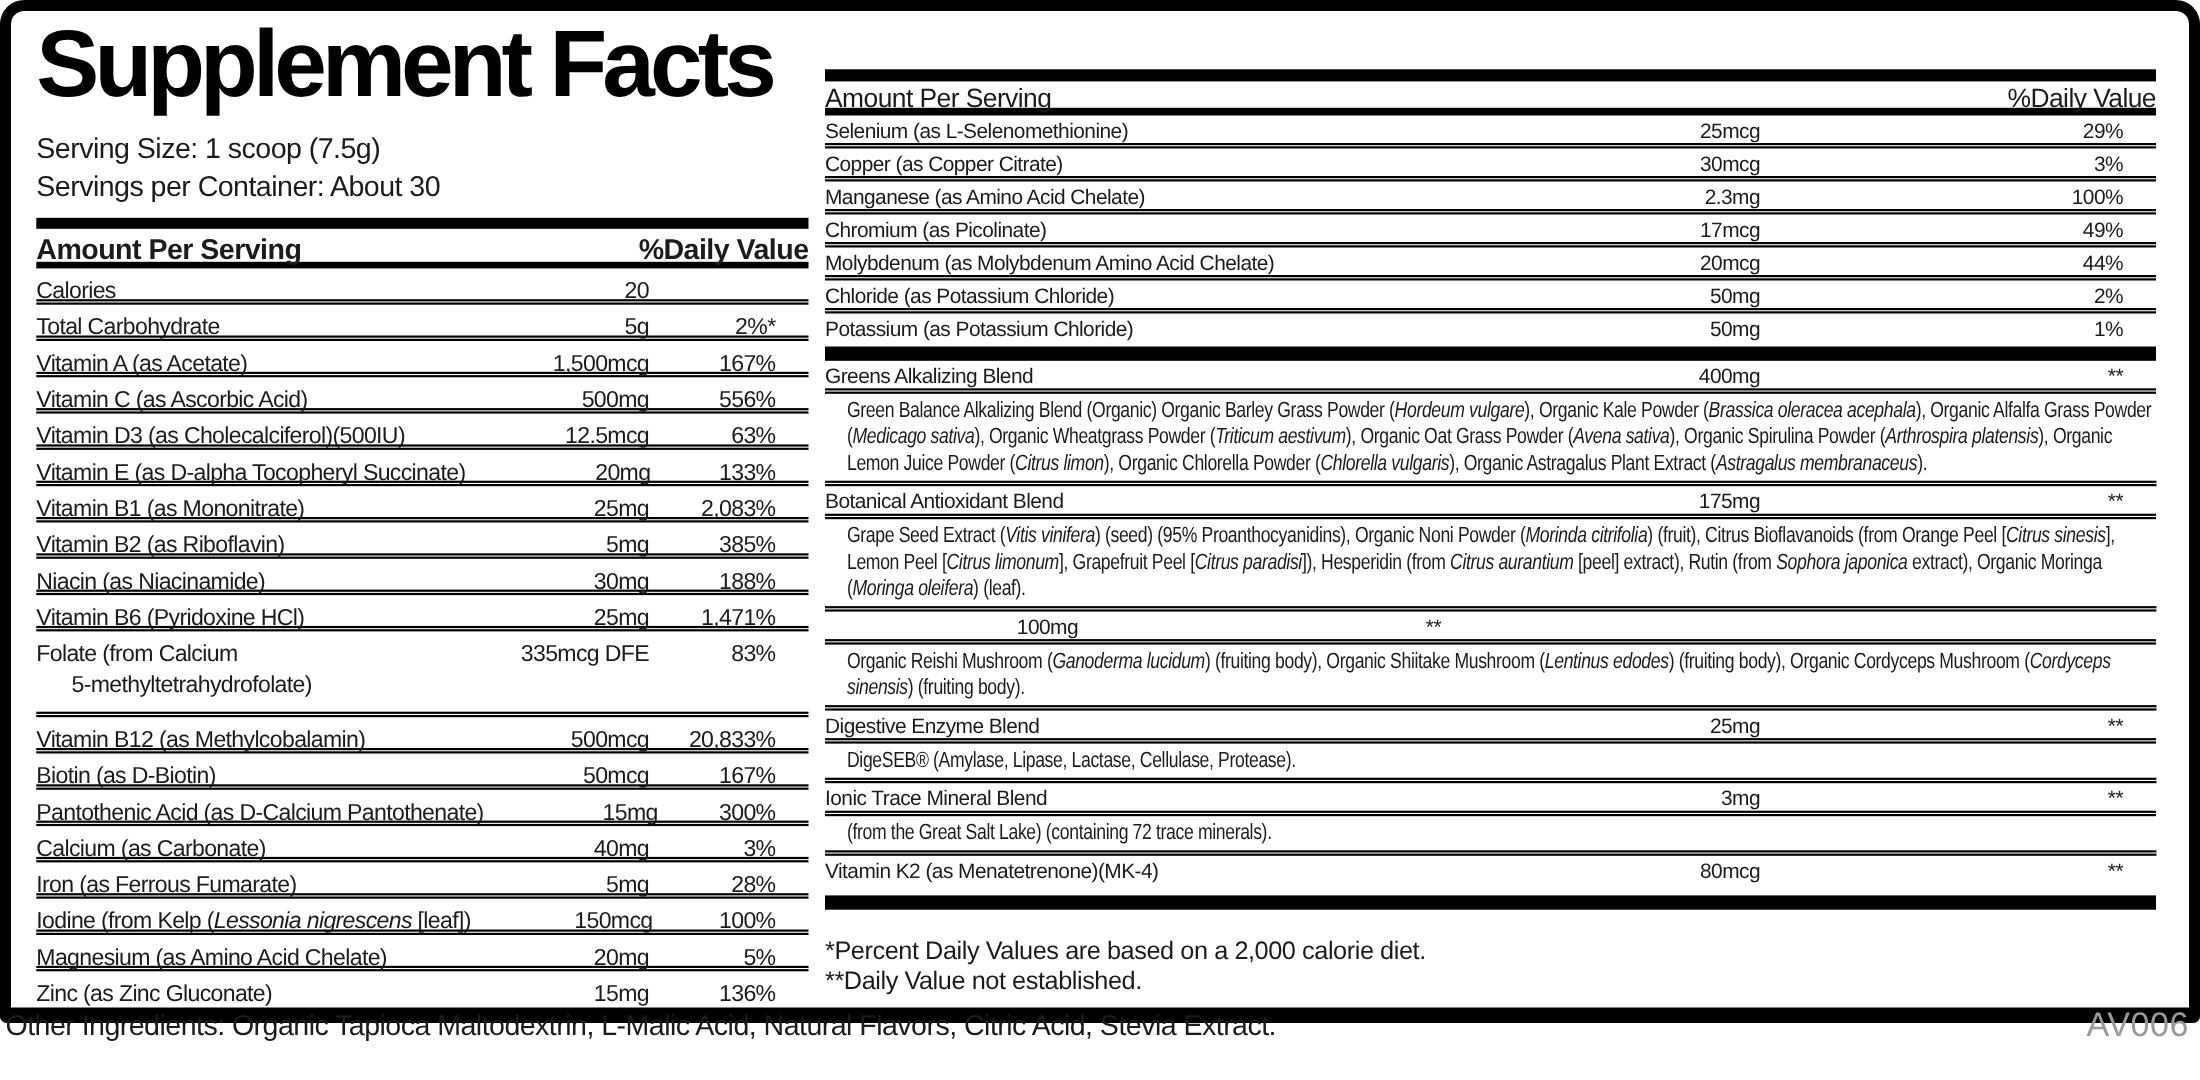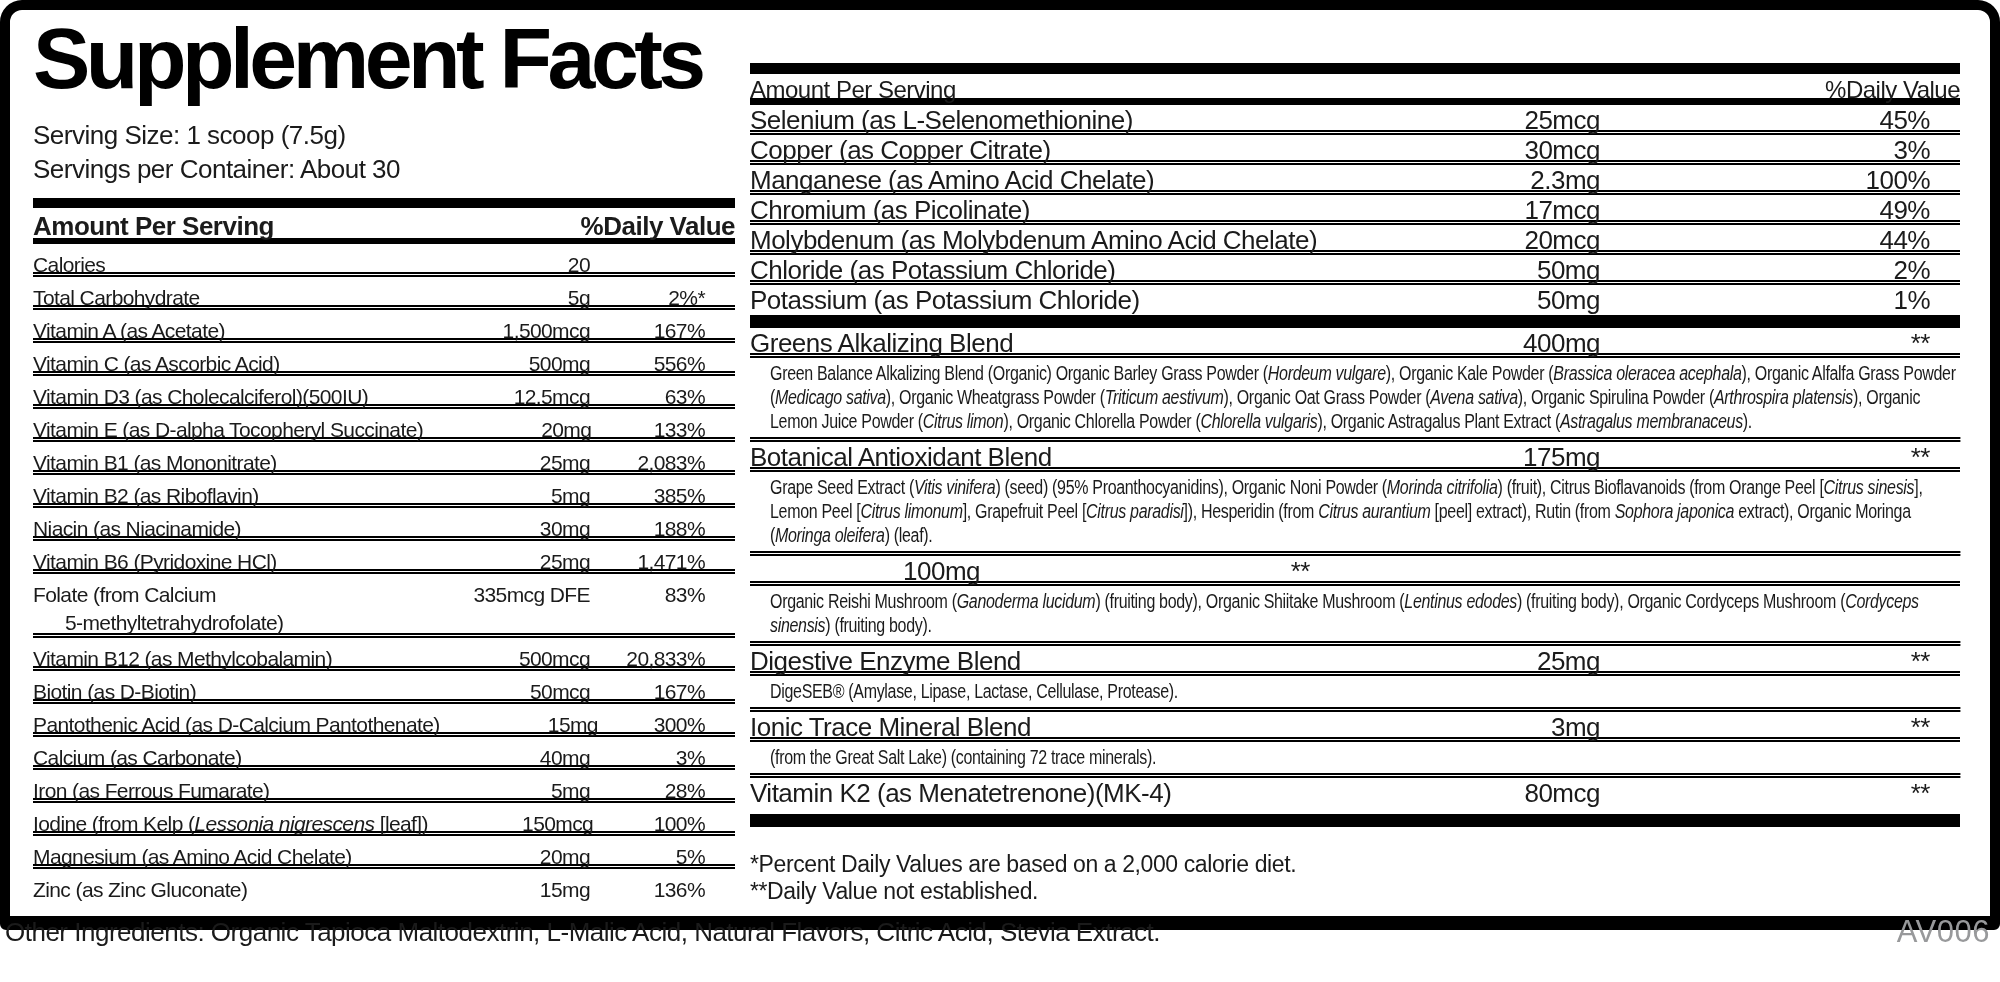--- a/index.html
+++ b/index.html
@@ -20,33 +20,33 @@
   .bar10 { height:10px; background:#000; margin-top:12px; }
   .lheader { display:flex; height:36px; line-height:36px; border-bottom:6px solid #000;
              font-weight:bold; font-size:26px; letter-spacing:-0.5px; }
   .lheader .hl { flex:1; }
   .lheader .hr { text-align:right; }
   .lrow { display:flex; align-items:flex-start; height:33px; line-height:28px; padding-top:7px;
           border-bottom:5px double #000; font-size:21px; letter-spacing:-0.6px; }
   .lrow .nm { flex:1; white-space:nowrap; }
   .lrow .amt { width:170px; text-align:right; white-space:nowrap; }
   .lrow .dv { width:145px; text-align:right; padding-right:30px; white-space:nowrap; }
-  .lrow.tall { height:64px;justify-content:space-between; }
+  .lrow.tall { height:78px;justify-content:space-between; }
   .lrow.nob { border-bottom:none; }
   .hang { white-space:pre-line !important; padding-left:32px; text-indent:-32px; }
 
   
   .rightcol { position:absolute; left:750px; top:63px; width:1210px; }
   .bar11 { height:11px; background:#000; }
   .bar13 { height:13px; background:#000; }
   .rheader { display:flex; height:31px; line-height:31px; border-bottom:7px solid #000;
              font-size:24px; letter-spacing:-0.5px; }
   .rheader .hl { flex:1; }
   .rrow { display:flex; height:30px; line-height:26px; padding-top:2px;
-          border-bottom:5px double #000; font-size:26px; letter-spacing:-0.5px; }
+          border-bottom:5px double #000; font-size:19px; letter-spacing:-0.5px; }
   .rrow .nm { flex:1; white-space:nowrap; }
   .rrow .amt { width:230px; text-align:right; white-space:nowrap; }
   .rrow .dv { width:360px; text-align:right; padding-right:30px; white-space:nowrap; }
   .rrow.nob { border-bottom:none; }
   .bdesc { font-size:20px; line-height:24px; letter-spacing:-0.4px; padding:3px 0 4px 25px;
            width:125%; transform:scaleX(0.8); transform-origin:0 0;
            border-bottom:5px double #000; }
   .bdesc.d3 { min-height:77px; } .bdesc.d2 { min-height:53px; } .bdesc.d1 { min-height:29px; }
   .bar13.mt { margin-top:6px; }
   .footnotes { font-size:23px; line-height:27px; letter-spacing:-0.4px; padding-top:24px; }
@@ -176,21 +176,21 @@
   <div class="rightcol">
     <div class="bar11"></div>
     <div class="rheader">
       <span class="hl">Amount Per Serving</span>
       <span>%Daily Value</span>
     </div>
 
     <div class="rrow">
         <span class="nm">Selenium (as L-Selenomethionine)</span>
         <span class="amt">25mcg</span>
-        <span class="dv">45%</span>
+        <span class="dv">29%</span>
       </div>
     <div class="rrow">
         <span class="nm">Copper (as Copper Citrate)</span>
         <span class="amt">30mcg</span>
         <span class="dv">3%</span>
       </div>
     <div class="rrow">
         <span class="nm">Manganese (as Amino Acid Chelate)</span>
         <span class="amt">2.3mg</span>
         <span class="dv">100%</span>

